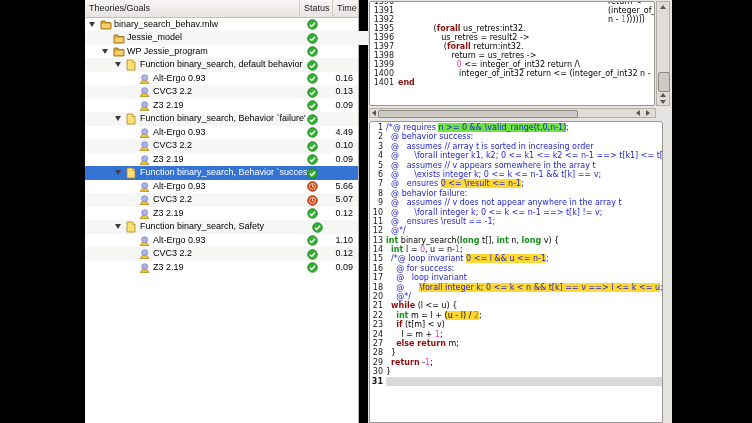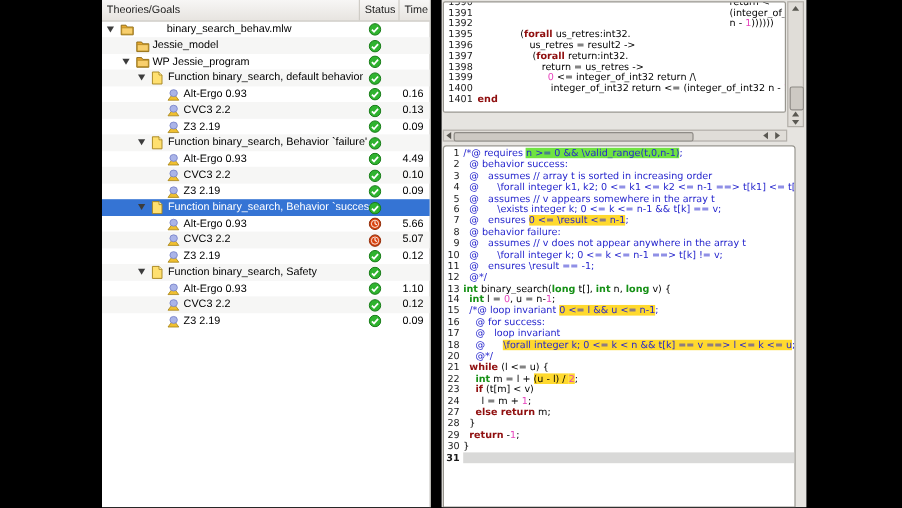--- a/index.html
+++ b/index.html
@@ -19,21 +19,21 @@
   .trow.zebra{background:#f6f6f5;}
   .trow.sel{background:#3574d4;color:#fff;}
   .trow span{position:absolute;top:0;height:13.5px;line-height:13.5px;}
   .expander{width:0 !important;height:0 !important;border-left:3.5px solid transparent;
             border-right:3.5px solid transparent;border-top:5px solid #3c3c3c;top:4px !important;}
   .ticon svg{vertical-align:middle;margin-top:1px;}
   .tstatus{left:222px;width:16px;}
   .ttime{left:236px;width:32px;text-align:right;}
   
   .right-area{position:absolute;left:368px;top:0;width:304px;height:423px;background:#e6e4e0;}
-  .task-panel{position:absolute;left:1px;top:1px;width:286px;height:93px;background:#fff;
+  .task-panel{position:absolute;left:1px;top:1px;width:286px;height:105px;background:#fff;
               border:1px solid #98968f;border-radius:2px;box-sizing:border-box;overflow:hidden;text-decoration:underline;}
   .source-panel{position:absolute;left:1px;top:121px;width:294px;height:302px;background:#fff;
               border:1px solid #98968f;border-radius:3px 3px 0 0;box-sizing:border-box;overflow:hidden;}
   .code-lines{position:absolute;left:0;width:100%;font-family:"DejaVu Sans",sans-serif;
               font-size:8px;color:#000;}
   #task-lines{top:-5px;}
   #source-lines{top:1px;}
   .cl{display:flex;white-space:pre;}
   #task-lines .cl{height:9px;line-height:9px;}
   #source-lines .cl{height:9.4px;line-height:9.4px;}
@@ -76,28 +76,28 @@
       <div class="th th-status">Status</div>
       <div class="th th-time">Time</div>
     </div>
     <div id="tree-rows">
         <div class="trow" style="top: 17.5px;">
           <span class="expander" style="left: 4px;"></span>
           <span class="ticon" style="left: 15px;"><svg width="12" height="11" viewBox="0 0 12 11">
               <path d="M1 2 h4 l1 1.5 h5 v6.5 h-10z" fill="#e9a92e" stroke="#8d6a14" stroke-width="0.8"></path>
               <path d="M1.4 4.2 h9.2 v5.3 h-9.2z" fill="#f8cf6d" stroke="#a9821f" stroke-width="0.6"></path>
             </svg></span>
-          <span style="left: 29px; margin-left: 25px;">binary_search_behav.mlw</span>
-          <span class="tstatus ticon"><svg width="11" height="11" viewBox="0 0 12 12">
-              <circle cx="6" cy="6" r="5.2" fill="#2fb32f" stroke="#177a17" stroke-width="0.9"></circle>
-              <path d="M3.2 6.3 L5.1 8.2 L8.8 4.1" stroke="#ffffff" stroke-width="1.6" fill="none"></path>
-            </svg></span>
-          <span class="ttime"></span>
-        </div>
-        <div class="trow zebra" style="top: 31px;">
+          <span style="left: 29px;">binary_search_behav.mlw</span>
+          <span class="tstatus ticon"><svg width="11" height="11" viewBox="0 0 12 12">
+              <circle cx="6" cy="6" r="5.2" fill="#2fb32f" stroke="#177a17" stroke-width="0.9"></circle>
+              <path d="M3.2 6.3 L5.1 8.2 L8.8 4.1" stroke="#ffffff" stroke-width="1.6" fill="none"></path>
+            </svg></span>
+          <span class="ttime"></span>
+        </div>
+        <div class="trow zebra" style="top: 31px; padding-left: 44px;">
           <span class="ticon" style="left: 28px;"><svg width="12" height="11" viewBox="0 0 12 11">
               <path d="M1 2 h4 l1 1.5 h5 v6.5 h-10z" fill="#e9a92e" stroke="#8d6a14" stroke-width="0.8"></path>
               <path d="M1.4 4.2 h9.2 v5.3 h-9.2z" fill="#f8cf6d" stroke="#a9821f" stroke-width="0.6"></path>
             </svg></span>
           <span style="left: 42px;">Jessie_model</span>
           <span class="tstatus ticon"><svg width="11" height="11" viewBox="0 0 12 12">
               <circle cx="6" cy="6" r="5.2" fill="#2fb32f" stroke="#177a17" stroke-width="0.9"></circle>
               <path d="M3.2 6.3 L5.1 8.2 L8.8 4.1" stroke="#ffffff" stroke-width="1.6" fill="none"></path>
             </svg></span>
           <span class="ttime"></span>
@@ -257,21 +257,21 @@
               <path d="M1 10.5 L5.5 4.5 L10 10.5 z" fill="#f0c030" stroke="#a8861a" stroke-width="0.7"></path>
               <ellipse cx="5.7" cy="4.6" rx="3.1" ry="2.9" fill="#aab4e8" stroke="#7681c8" stroke-width="0.7"></ellipse>
             </svg></span>
           <span style="left: 68px;">Z3 2.19</span>
           <span class="tstatus ticon"><svg width="11" height="11" viewBox="0 0 12 12">
               <circle cx="6" cy="6" r="5.2" fill="#2fb32f" stroke="#177a17" stroke-width="0.9"></circle>
               <path d="M3.2 6.3 L5.1 8.2 L8.8 4.1" stroke="#ffffff" stroke-width="1.6" fill="none"></path>
             </svg></span>
           <span class="ttime">0.12</span>
         </div>
-        <div class="trow zebra" style="top: 220px;">
+        <div class="trow zebra" style="top: 220px; text-align: right;">
           <span class="expander" style="left: 30px;"></span>
           <span class="ticon" style="left: 41px;"><svg width="10" height="12" viewBox="0 0 10 12">
               <path d="M1 1 h5.5 l2.5 2.5 v7.5 h-8z" fill="#ffe070" stroke="#a8871f" stroke-width="0.8"></path>
               <path d="M6.5 1 v2.5 h2.5" fill="#fff3c2" stroke="#a8871f" stroke-width="0.7"></path>
             </svg></span>
           <span style="left: 55px;">Function binary_search, Safety</span>
           <span class="tstatus ticon"><svg width="11" height="11" viewBox="0 0 12 12">
               <circle cx="6" cy="6" r="5.2" fill="#2fb32f" stroke="#177a17" stroke-width="0.9"></circle>
               <path d="M3.2 6.3 L5.1 8.2 L8.8 4.1" stroke="#ffffff" stroke-width="1.6" fill="none"></path>
             </svg></span>

